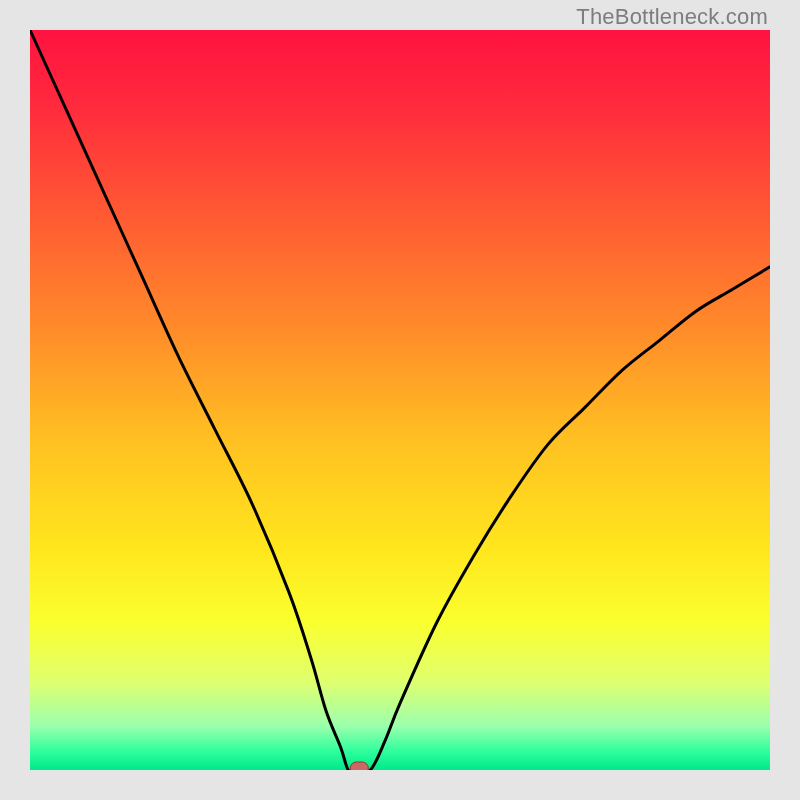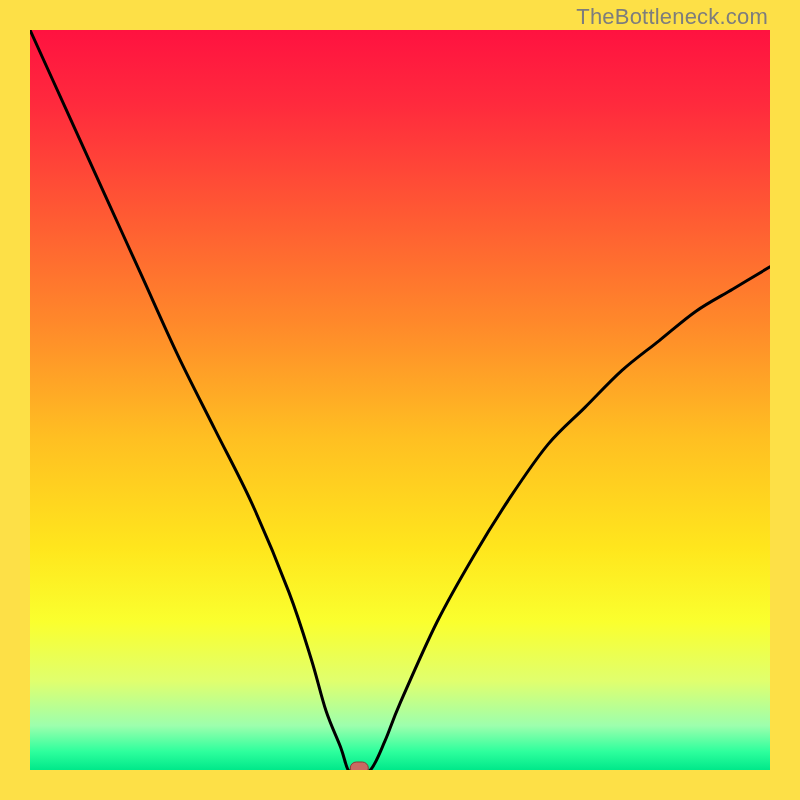--- a/index.html
+++ b/index.html
@@ -10,21 +10,21 @@
     background: #000;
     overflow: hidden;
     font-family: Arial, Helvetica, sans-serif;
   }
   .frame {
     position: absolute;
     top: 0;
     left: 0;
     width: 800px;
     height: 800px;
-    background: #fde047;
+    background: #e5e5e5;
   }
   .plot {
     position: absolute;
     top: 30px;
     left: 30px;
     width: 740px;
     height: 740px;
     overflow: hidden;
   }
   .watermark {

